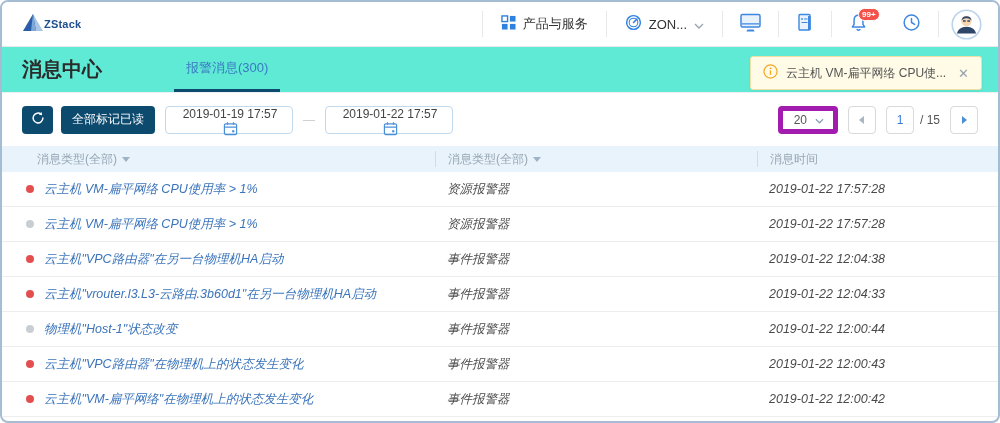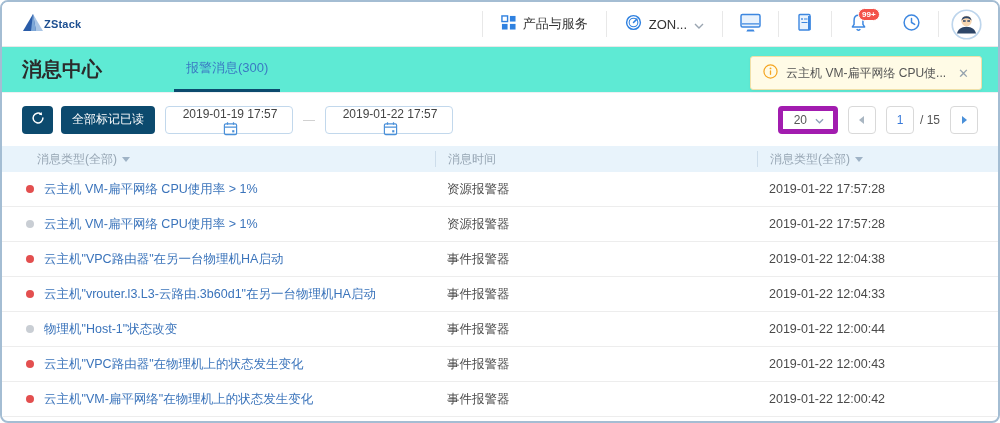--- a/index.html
+++ b/index.html
@@ -62,21 +62,21 @@
 
   
   .thead, .trow { display:grid; grid-template-columns:433px 322px 1fr; }
   .thead { background:#e8f3fb; height:26px; align-items:center; }
   .th { display:flex; align-items:center; font-size:12px; color:#97a6b4; padding-left:12px; height:16px; }
   .th.first { padding-left:35px; }
   .th.bordered { border-left:1px solid #cdddeb; }
   .caret { width:0; height:0; border-left:4px solid transparent; border-right:4px solid transparent;
            border-top:5px solid #9fb3c6; margin-left:5px; }
   .trow { height:35px; align-items:center; border-bottom:1px solid #ededed; background:#fff; cursor:pointer; }
-  .td { font-size:12.5px; color:#4a4a4a; padding-left:12px; white-space:nowrap; overflow:hidden; }
+  .td { font-size:12.5px; color:#4a4a4a; padding-left:12px; white-space:nowrap; overflow:hidden;font-style:italic; }
   .td.c1 { display:flex; align-items:center; padding-left:24px; }
   .dot { width:8px; height:8px; border-radius:50%; margin-right:10px; flex:none; background:#ccc; }
   .dot[data-status="unread"] { background:#e34f4f; }
   .dot[data-status="read"]   { background:#c9ced4; }
   .msg-link { color:#3b74bb; text-decoration:none; }
 </style>
 </head>
 <body>
 
 <div class="frame">
@@ -263,26 +263,26 @@
     </div>
   </div>
 
   <div class="table">
     <div class="thead">
       <div class="th first">
         <span>消息类型(全部)</span>
         <span class="caret"></span>
       </div>
       <div class="th bordered">
-        <span>消息时间</span>
-      </div>
-      <div class="th bordered">
         <span>消息类型(全部)</span>
         <span class="caret"></span>
       </div>
+      <div class="th bordered">
+        <span>消息时间</span>
+      </div>
     </div>
 
     <div class="trow">
       <div class="td c1">
         <span class="dot" data-status="unread"></span>
         <a class="msg-link">云主机 VM-扁平网络 CPU使用率 &gt; 1%</a>
       </div>
       <div class="td">资源报警器</div>
       <div class="td">2019-01-22 17:57:28</div>
     </div>

